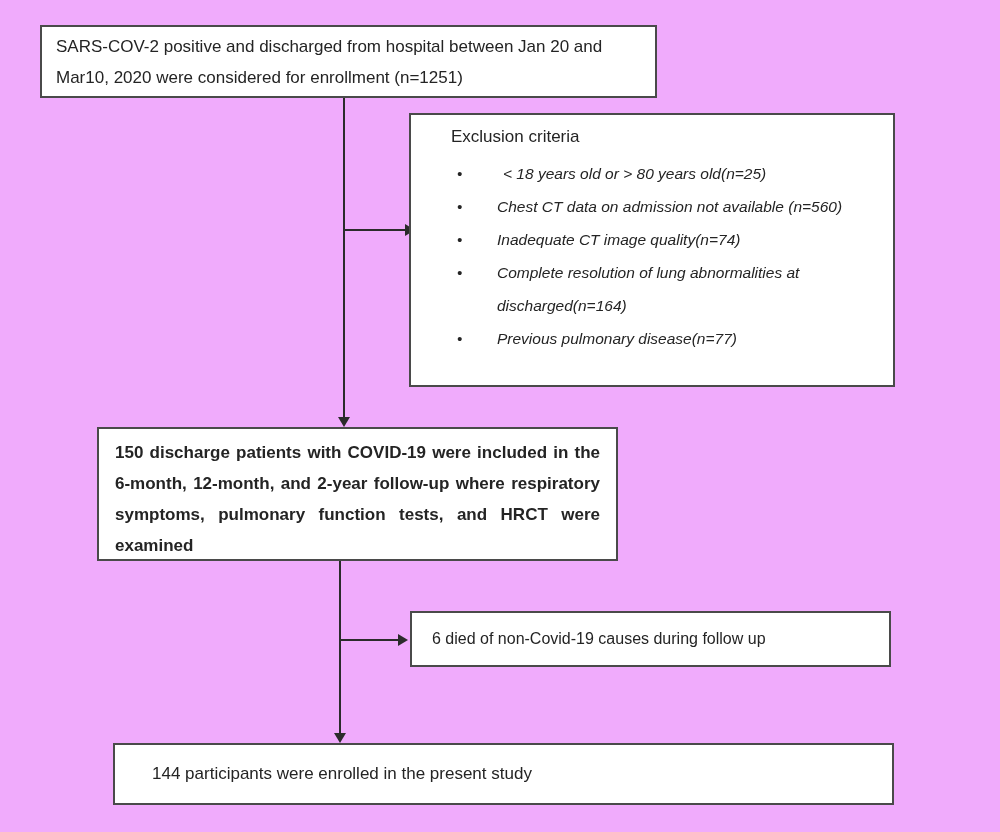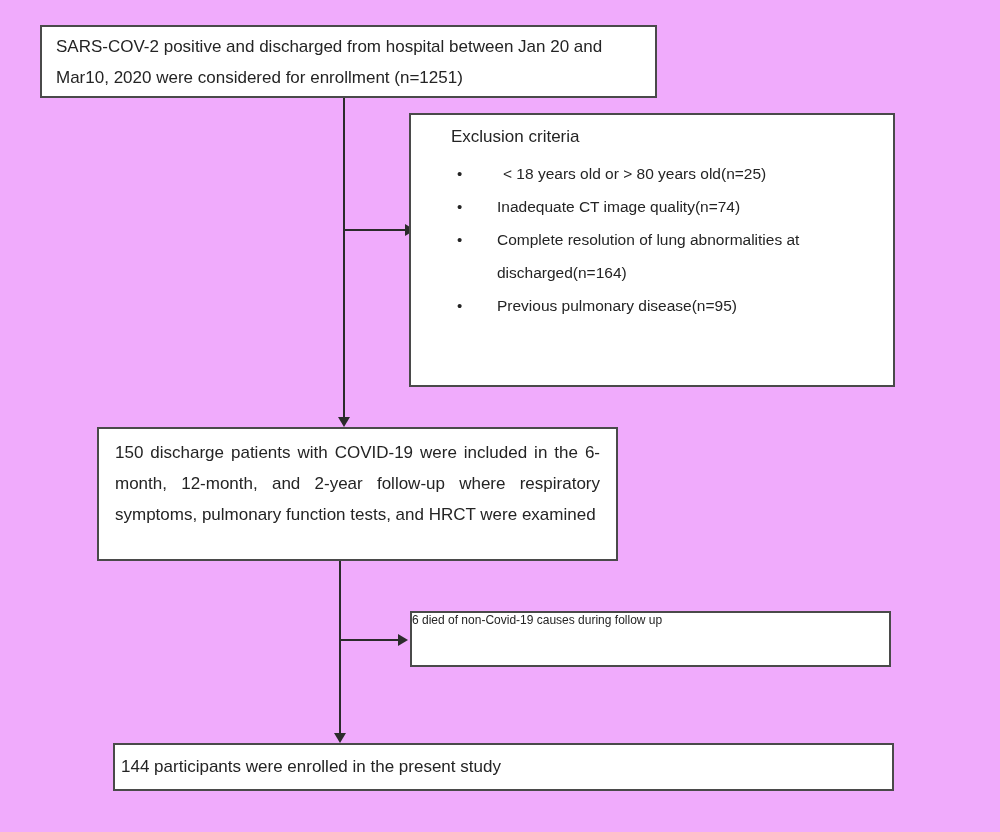--- a/index.html
+++ b/index.html
@@ -43,49 +43,52 @@
   .exclusion-list {
     list-style: none;
     margin: 0;
     padding: 0;
     font-size: 15.5px;
   }
   .exclusion-list li {
     position: relative;
     padding-left: 46px;
     line-height: 33px;
+    font-style: italic;
   }
   .exclusion-list li:first-child {
     padding-left: 52px;
   }
   .exclusion-list li::before {
     content: "\2022";
     position: absolute;
     left: 6px;
     top: 0;
     font-size: 15px;
   }
   .box-followup {
     left: 97px; top: 427px; width: 521px; height: 134px;
     padding: 8px 16px 0 16px;
     font-size: 17px;
     line-height: 31px;
     text-align: justify;
+    font-weight: bold;
   }
   .box-died {
     left: 410px; top: 611px; width: 481px; height: 56px;
     display: flex;
-    align-items: flex-start;
-    font-size: 12px;
+    align-items: center;
+    padding-left: 20px;
+    font-size: 16px;
   }
   .box-enrolled {
-    left: 113px; top: 743px; width: 781px; height: 48px;
+    left: 113px; top: 743px; width: 781px; height: 62px;
     display: flex;
     align-items: center;
-    padding-left: 6px;
+    padding-left: 37px;
     font-size: 17px;
   }
   .line {
     position: absolute;
     background: #2b2b2b;
     z-index: 1;
   }
   .head-down {
     position: absolute;
     width: 0; height: 0;
@@ -115,23 +118,24 @@
   <div class="line" style="left:343px; top:92px; width:2px; height:326px;"></div>
   <div class="head-down" style="left:338px; top:417px;"></div>
 
   <div class="line" style="left:344px; top:229px; width:61px; height:2px;"></div>
   <div class="head-right" style="left:405px; top:224px;"></div>
 
   <div class="box box-exclusion">
     <div class="exclusion-title">Exclusion criteria</div>
     <ul class="exclusion-list">
       <li>&lt; 18 years old or &gt; 80 years old(n=25)</li>
+      <li>Chest CT data on admission not available (n=560)</li>
       <li>Inadequate CT image quality(n=74)</li>
       <li>Complete resolution of lung abnormalities at discharged(n=164)</li>
-      <li>Previous pulmonary disease(n=95)</li>
+      <li>Previous pulmonary disease(n=77)</li>
     </ul>
   </div>
 
   <div class="box box-followup">
     <span>150 discharge patients with COVID-19 were included in the 6-month, 12-month, and 2-year follow-up where respiratory symptoms, pulmonary function tests, and HRCT were examined</span>
   </div>
 
   <div class="line" style="left:339px; top:555px; width:2px; height:179px;"></div>
   <div class="head-down" style="left:334px; top:733px;"></div>
 

